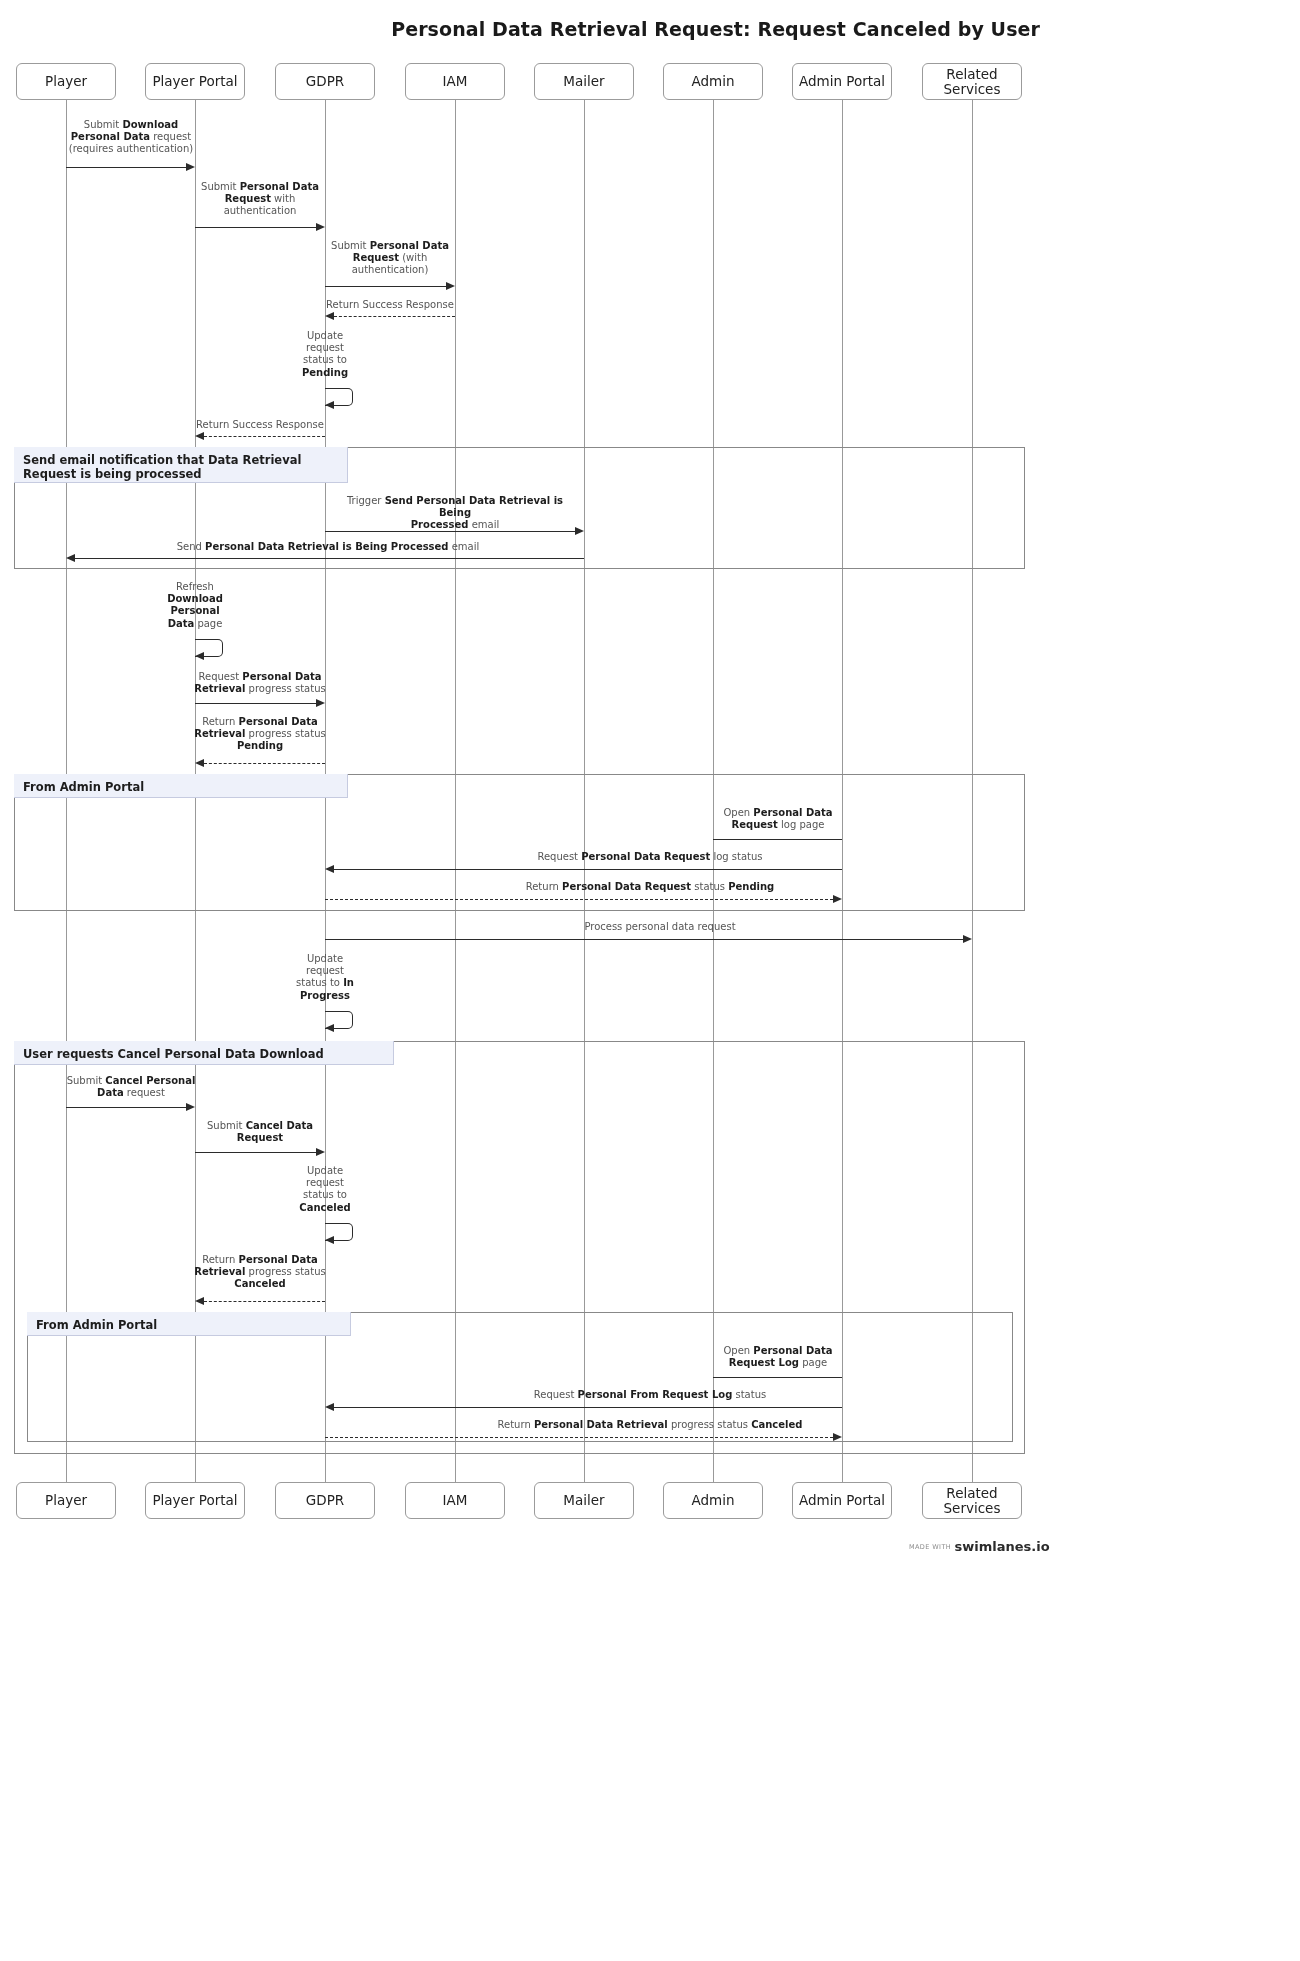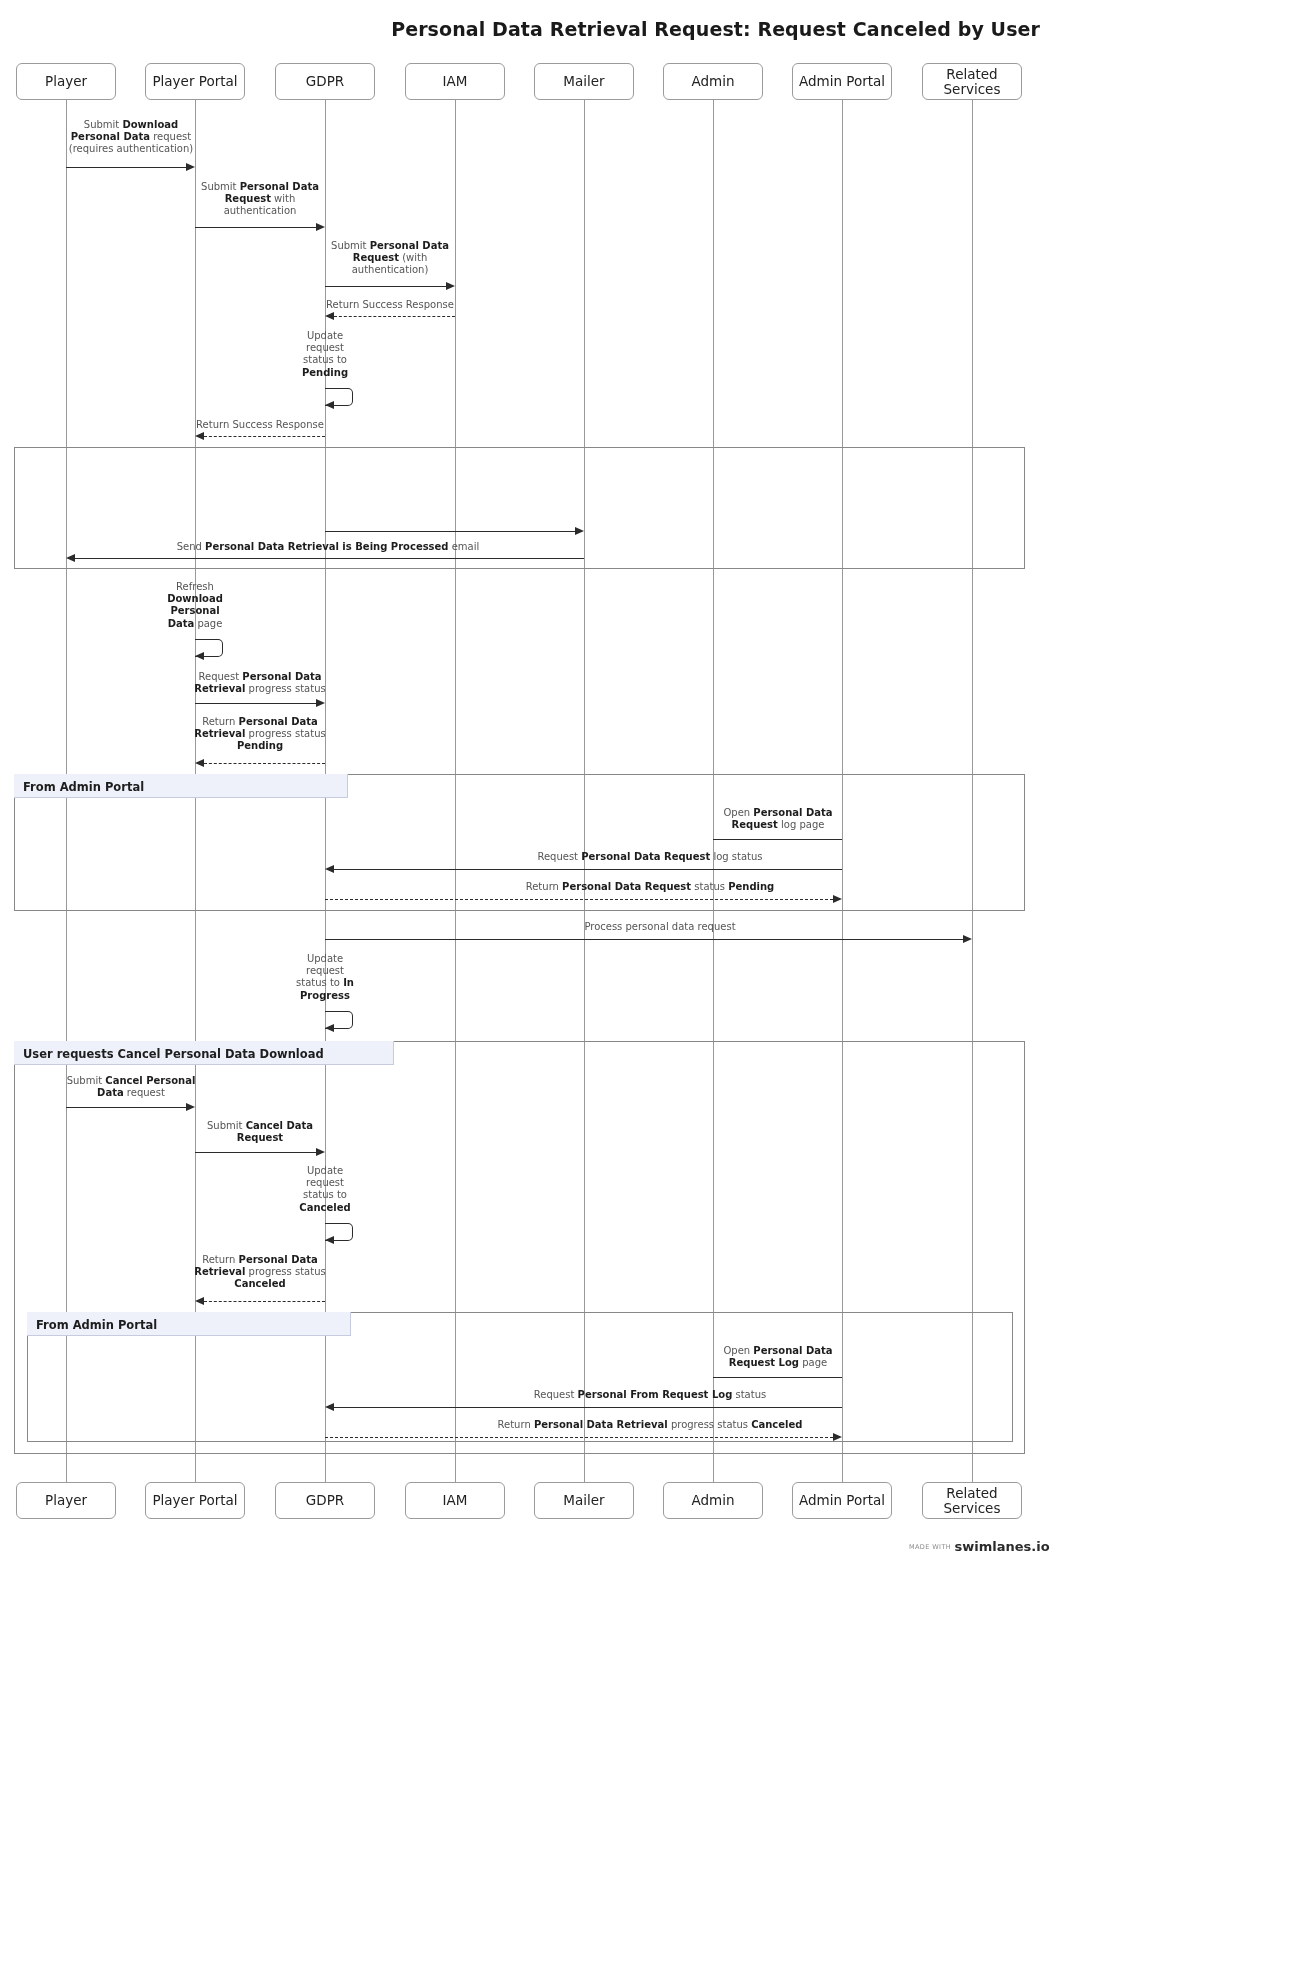--- a/index.html
+++ b/index.html
@@ -130,20 +130,21 @@
   <div class="lifeline" style="left:66px;top:100px;height:1382px;"></div>
   <div class="lifeline" style="left:195px;top:100px;height:1382px;"></div>
   <div class="lifeline" style="left:325px;top:100px;height:1382px;"></div>
   <div class="lifeline" style="left:455px;top:100px;height:1382px;"></div>
   <div class="lifeline" style="left:584px;top:100px;height:1382px;"></div>
   <div class="lifeline" style="left:713px;top:100px;height:1382px;"></div>
   <div class="lifeline" style="left:842px;top:100px;height:1382px;"></div>
   <div class="lifeline" style="left:972px;top:100px;height:1382px;"></div>
 
   <div class="frag" style="left:14px;top:447px;width:1011px;height:122px;"></div>
+  <div class="frag-label" style="left:14px;top:447px;width:334px;height:36px;">Send email notification that Data Retrieval Request is being processed</div>
 
   <div class="frag" style="left:14px;top:774px;width:1011px;height:137px;"></div>
   <div class="frag-label" style="left:14px;top:774px;width:334px;height:24px;">From Admin Portal</div>
 
   <div class="frag" style="left:14px;top:1041px;width:1011px;height:413px;"></div>
   <div class="frag-label" style="left:14px;top:1041px;width:380px;height:24px;">User requests Cancel Personal Data Download</div>
 
   <div class="frag" style="left:27px;top:1312px;width:986px;height:130px;"></div>
   <div class="frag-label" style="left:27px;top:1312px;width:324px;height:24px;">From Admin Portal</div>
 
@@ -180,20 +181,24 @@
   </div>
   <div class="selfloop" style="left:325px;top:388px;width:28px;height:18px;"></div>
   <div class="arrow-l" style="left:325px;top:401px;"></div>
 
   <div class="msg-text" style="left:192px;top:419px;width:136px;">
     <span>Return Success Response</span>
   </div>
   <div class="msg-line dashed" style="left:204px;top:436px;width:121px;"></div>
   <div class="arrow-l" style="left:195px;top:432px;"></div>
 
+  <div class="msg-text" style="left:330px;top:495px;width:250px;">
+    
+    Trigger <b>Send Personal Data Retrieval is Being<br>Processed</b> email
+  </div>
   <div class="msg-line" style="left:325px;top:531px;width:250px;"></div>
   <div class="arrow-r" style="left:575px;top:527px;"></div>
 
   <div class="msg-text" style="left:78px;top:541px;width:500px;">
     
     Send <b>Personal Data Retrieval is Being Processed</b> email
   </div>
   <div class="msg-line" style="left:75px;top:558px;width:509px;"></div>
   <div class="arrow-l" style="left:66px;top:554px;"></div>
 

